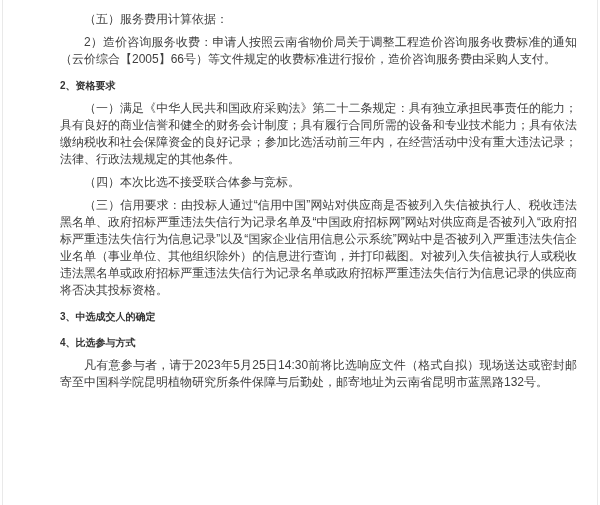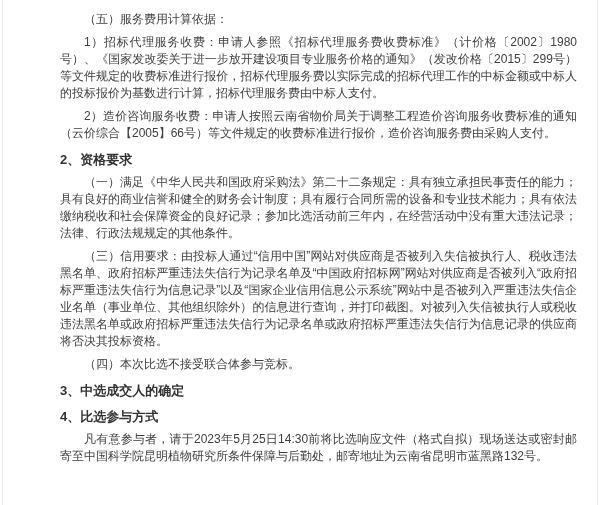--- a/index.html
+++ b/index.html
@@ -20,48 +20,47 @@
   }
   .doc p {
     font-size: 12px;
     line-height: 17px;
     color: #404040;
     text-align: justify;
     text-indent: 2em;
     margin: 6px 0;
   }
   .doc h3 {
-    font-size: 13px;
+    font-size: 10px;
     line-height: 17px;
     font-weight: bold;
     color: #333333;
     margin: 9px 0 6px 0;
     text-indent: 0;
   }
 </style>
 </head>
 <body>
 
 <div class="page">
   <div class="doc">
 
     <p>（五）服务费用计算依据：</p>
 
-    <p>1）招标代理服务收费：申请人参照《招标代理服务费收费标准》（计价格〔2002〕1980号）、《国家发改委关于进一步放开建设项目专业服务价格的通知》（发改价格〔2015〕299号）等文件规定的收费标准进行报价，招标代理服务费以实际完成的招标代理工作的中标金额或中标人的投标报价为基数进行计算，招标代理服务费由中标人支付。</p>
 
     <p>2）造价咨询服务收费：申请人按照云南省物价局关于调整工程造价咨询服务收费标准的通知（云价综合【2005】66号）等文件规定的收费标准进行报价，造价咨询服务费由采购人支付。</p>
 
     <h3>2、资格要求</h3>
 
     <p>（一）满足《中华人民共和国政府采购法》第二十二条规定：具有独立承担民事责任的能力；具有良好的商业信誉和健全的财务会计制度；具有履行合同所需的设备和专业技术能力；具有依法缴纳税收和社会保障资金的良好记录；参加比选活动前三年内，在经营活动中没有重大违法记录；法律、行政法规规定的其他条件。</p>
 
 
+    <p>（四）本次比选不接受联合体参与竞标。</p>
+
     <p>（三）信用要求：由投标人通过“信用中国”网站对供应商是否被列入失信被执行人、税收违法黑名单、政府招标严重违法失信行为记录名单及“中国政府招标网”网站对供应商是否被列入“政府招标严重违法失信行为信息记录”以及“国家企业信用信息公示系统”网站中是否被列入严重违法失信企业名单（事业单位、其他组织除外）的信息进行查询，并打印截图。对被列入失信被执行人或税收违法黑名单或政府招标严重违法失信行为记录名单或政府招标严重违法失信行为信息记录的供应商将否决其投标资格。</p>
-
-    <p>（四）本次比选不接受联合体参与竞标。</p>
 
     <h3>3、中选成交人的确定</h3>
 
 
     <h3>4、比选参与方式</h3>
 
     <p>凡有意参与者，请于2023年5月25日14:30前将比选响应文件（格式自拟）现场送达或密封邮寄至中国科学院昆明植物研究所条件保障与后勤处，邮寄地址为云南省昆明市蓝黑路132号。</p>
 
   </div>
 </div>

